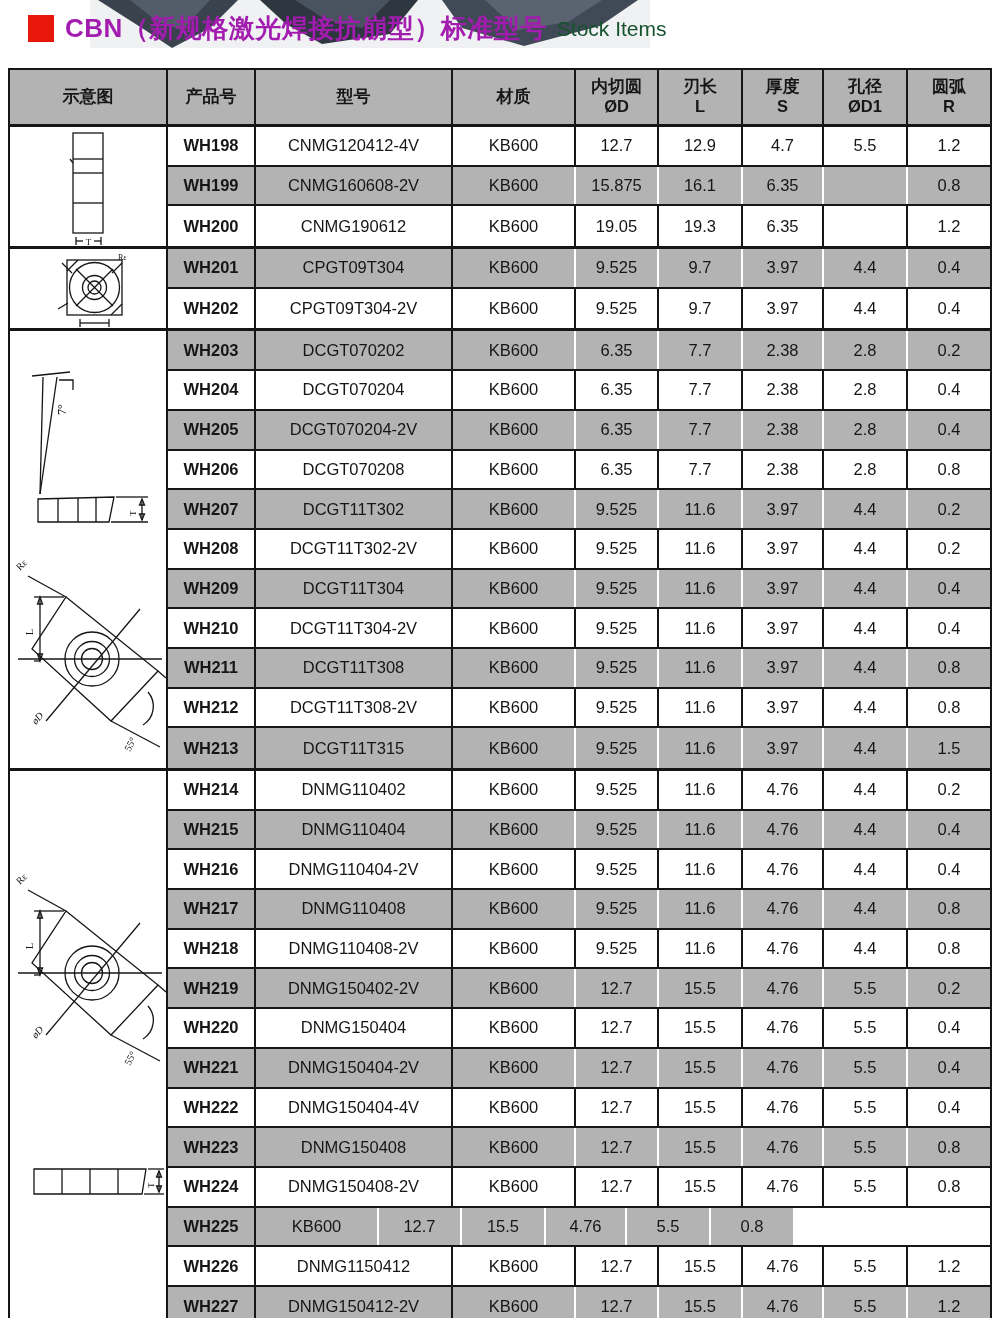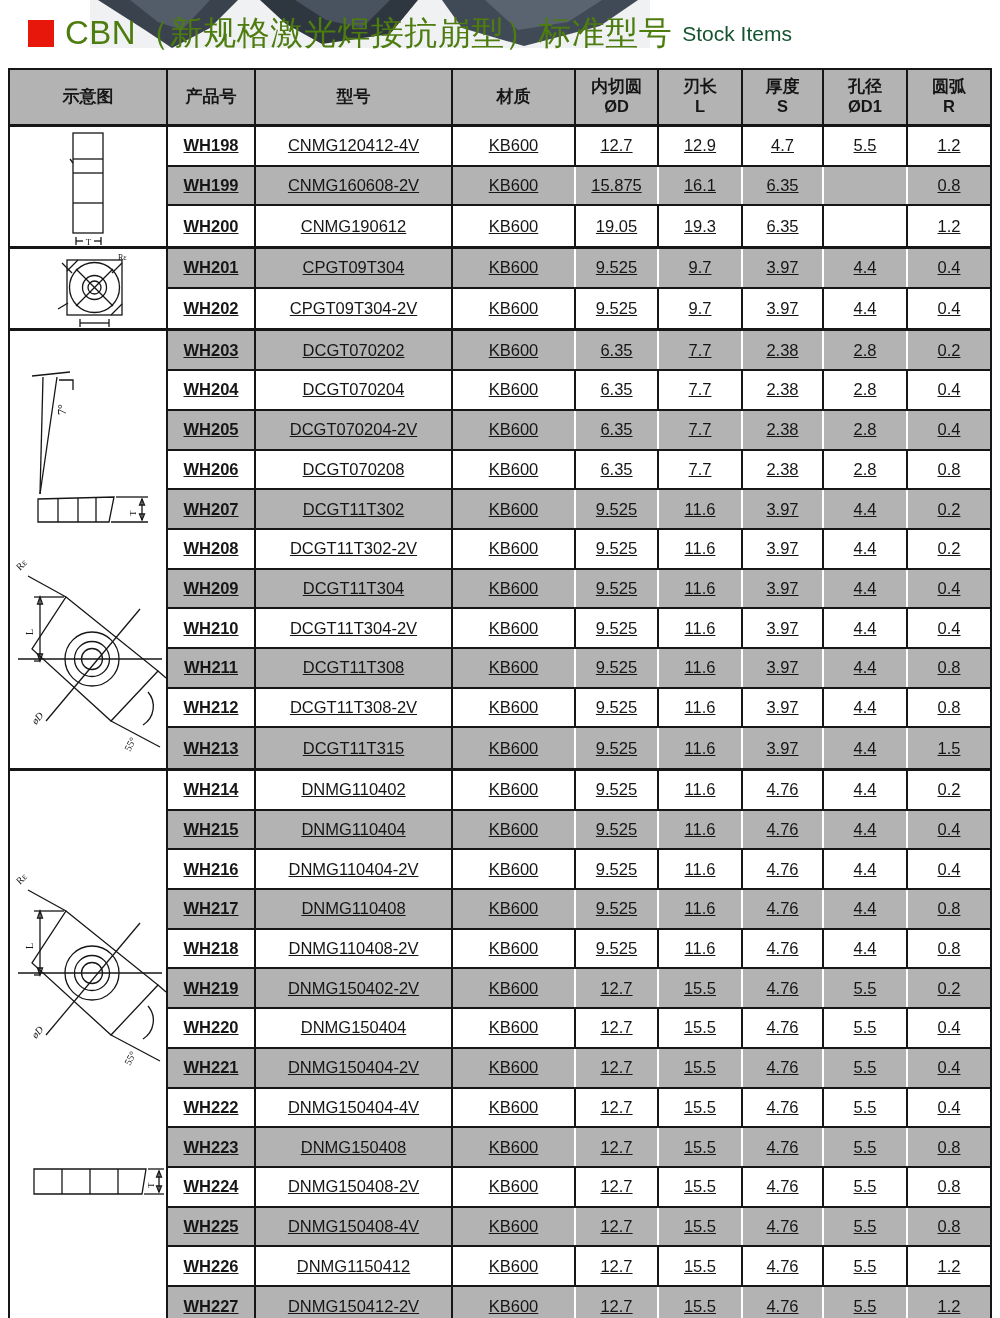--- a/index.html
+++ b/index.html
@@ -2,36 +2,36 @@
 <html><head>
 <meta charset="utf-8">
 <style>
   html,body{margin:0;padding:0;background:#fff;}
   .page{position:relative;width:1000px;height:1318px;background:#fff;overflow:hidden;
         font-family:"Liberation Sans",sans-serif;color:#161616;}
   
   .photo-svg{position:absolute;top:0;left:90px;z-index:1;}
   .title-row{position:absolute;top:11px;left:28px;z-index:2;display:flex;align-items:center;white-space:nowrap;}
   .title-bullet{width:26px;height:27px;background:#e8170c;margin-right:11px;flex:0 0 auto;}
-  .title-main{color:#4d7c0f;font-weight:400;font-size:33px;letter-spacing:0.5px;}
+  .title-main{color:#a21caf;font-weight:700;font-size:26px;letter-spacing:0.5px;}
   .title-suffix{color:#14532d;font-size:21px;margin-left:10px;font-weight:400;}
   
   .ctable{position:absolute;top:68px;left:8px;width:984px;box-sizing:border-box;
           border:2px solid #161616;border-bottom-width:3px;background:#fff;z-index:2;}
   .hrow{display:flex;height:54px;background:#b2b3b2;border-bottom:3px solid #161616;}
   .hcell{box-sizing:border-box;border-right:2px solid #161616;display:flex;flex-direction:column;
          align-items:center;justify-content:center;font-weight:700;font-size:17px;line-height:1.2;}
   .hcell .sub{font-size:16.5px;font-weight:700;}
   .group{display:flex;border-bottom:3px solid #161616;}
   .group:last-child{border-bottom:none;}
   .dia-cell{box-sizing:border-box;width:158px;flex:0 0 158px;border-right:2px solid #161616;
             position:relative;background:#fff;}
   .dia-cell svg{position:absolute;left:0;}
   .rows{flex:1;min-width:0;}
-  .row{display:flex;height:39.7px;box-sizing:border-box;border-bottom:2px solid #161616;background:#fff;text-decoration:underline;}
+  .row{display:flex;height:39.7px;box-sizing:border-box;border-bottom:2px solid #161616;background:#fff;}
   .row:last-child{border-bottom:none;}
   .cell{box-sizing:border-box;border-right:2px solid #161616;display:flex;align-items:center;
         justify-content:center;font-size:16.5px;overflow:hidden;}
   .row.shade .cell{background:#b2b3b2;}
   .row.shade .num-sep{border-right-color:#fff;}
   .c-dia{width:158px;flex:0 0 158px;}
   .c-prod{width:88px;flex:0 0 88px;font-weight:700;}
   .c-model{width:197px;flex:0 0 197px;}
   .c-mat{width:123px;flex:0 0 123px;}
   .c-d{width:83px;flex:0 0 83px;text-align:right;}
@@ -490,21 +490,20 @@
               <div class="cell c-model">DNMG150408-2V</div>
               <div class="cell c-mat num-sep">KB600</div>
               <div class="cell c-d num-sep">12.7</div>
               <div class="cell c-l num-sep">15.5</div>
               <div class="cell c-s num-sep">4.76</div>
               <div class="cell c-d1 num-sep">5.5</div>
               <div class="cell c-r">0.8</div>
             </div>
             <div class="row shade">
               <div class="cell c-prod">WH225</div>
-              <div class="cell c-model">DNMG150408-4V</div>
               <div class="cell c-mat num-sep">KB600</div>
               <div class="cell c-d num-sep">12.7</div>
               <div class="cell c-l num-sep">15.5</div>
               <div class="cell c-s num-sep">4.76</div>
               <div class="cell c-d1 num-sep">5.5</div>
               <div class="cell c-r">0.8</div>
             </div>
             <div class="row">
               <div class="cell c-prod">WH226</div>
               <div class="cell c-model">DNMG1150412</div>

